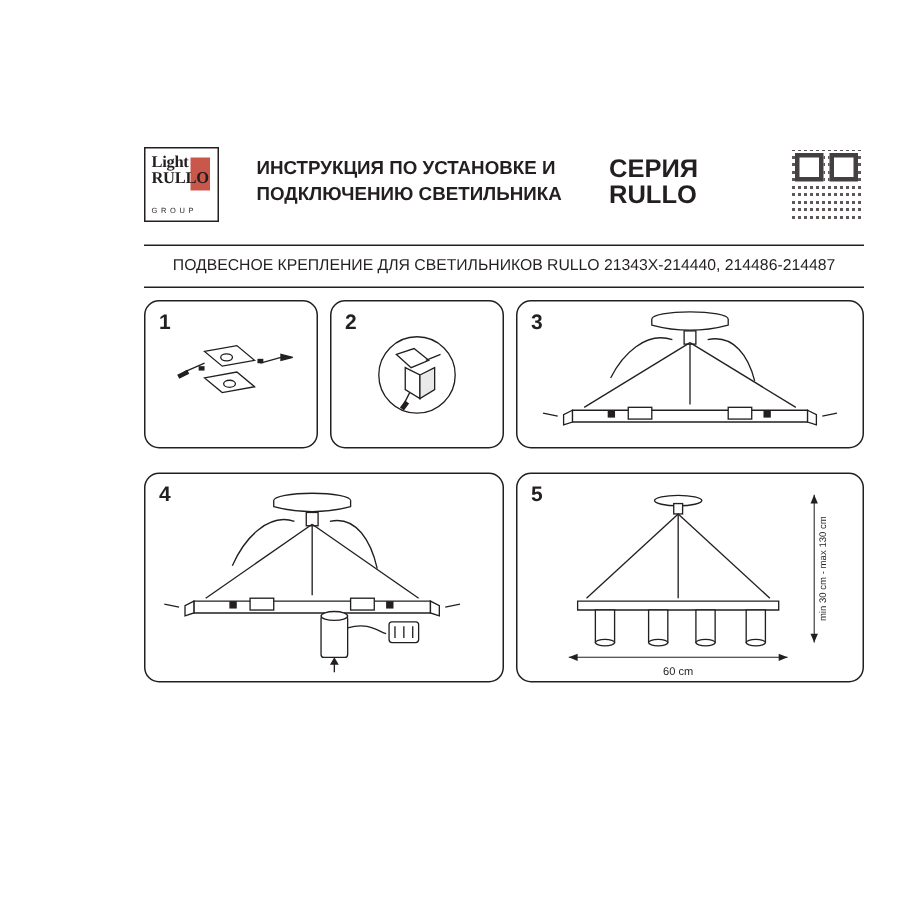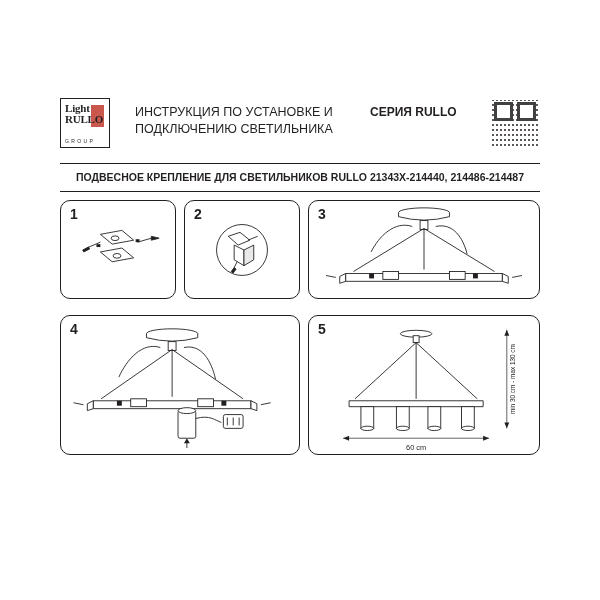--- a/index.html
+++ b/index.html
@@ -11,20 +11,21 @@
     height: 600px;
     background: #ffffff;
     font-family: "Liberation Sans", sans-serif;
     -webkit-font-smoothing: antialiased;
   }
   .page {
     position: relative;
     width: 492px;
     height: 600px;
     box-sizing: border-box;
+    margin-left: 36px;
   }
 
   
   .header {
     position: absolute;
     left: 60px;
     top: 98px;
     width: 480px;
     height: 50px;
   }
@@ -66,30 +67,30 @@
     font-size: 5px;
     letter-spacing: 2.4px;
     color: #231f20;
   }
   .title-main {
     position: absolute;
     left: 75px;
     top: 6px;
     width: 240px;
     font-size: 12.5px;
-    font-weight: normal;
+    font-weight: bold;
     line-height: 17px;
     color: #231f20;
   }
   .series-block {
     position: absolute;
     left: 310px;
     top: 6px;
     width: 110px;
-    font-size: 12px;
+    font-size: 17px;
     font-weight: bold;
     line-height: 17px;
     color: #231f20;
   }
   .qr {
     position: absolute;
     right: 0;
     top: 0;
     width: 50px;
     height: 50px;
@@ -121,21 +122,21 @@
     background: #231f20;
   }
   .rule-top { top: 163px; }
   .rule-bottom { top: 191px; }
   .subtitle {
     position: absolute;
     left: 60px;
     top: 171px;
     width: 480px;
     font-size: 10.5px;
-    font-weight: bold;
+    font-weight: normal;
     color: #231f20;
     text-align: center;
   }
 
   
   .panel {
     position: absolute;
     border: 1px solid #231f20;
     border-radius: 10px;
     background: #ffffff;

